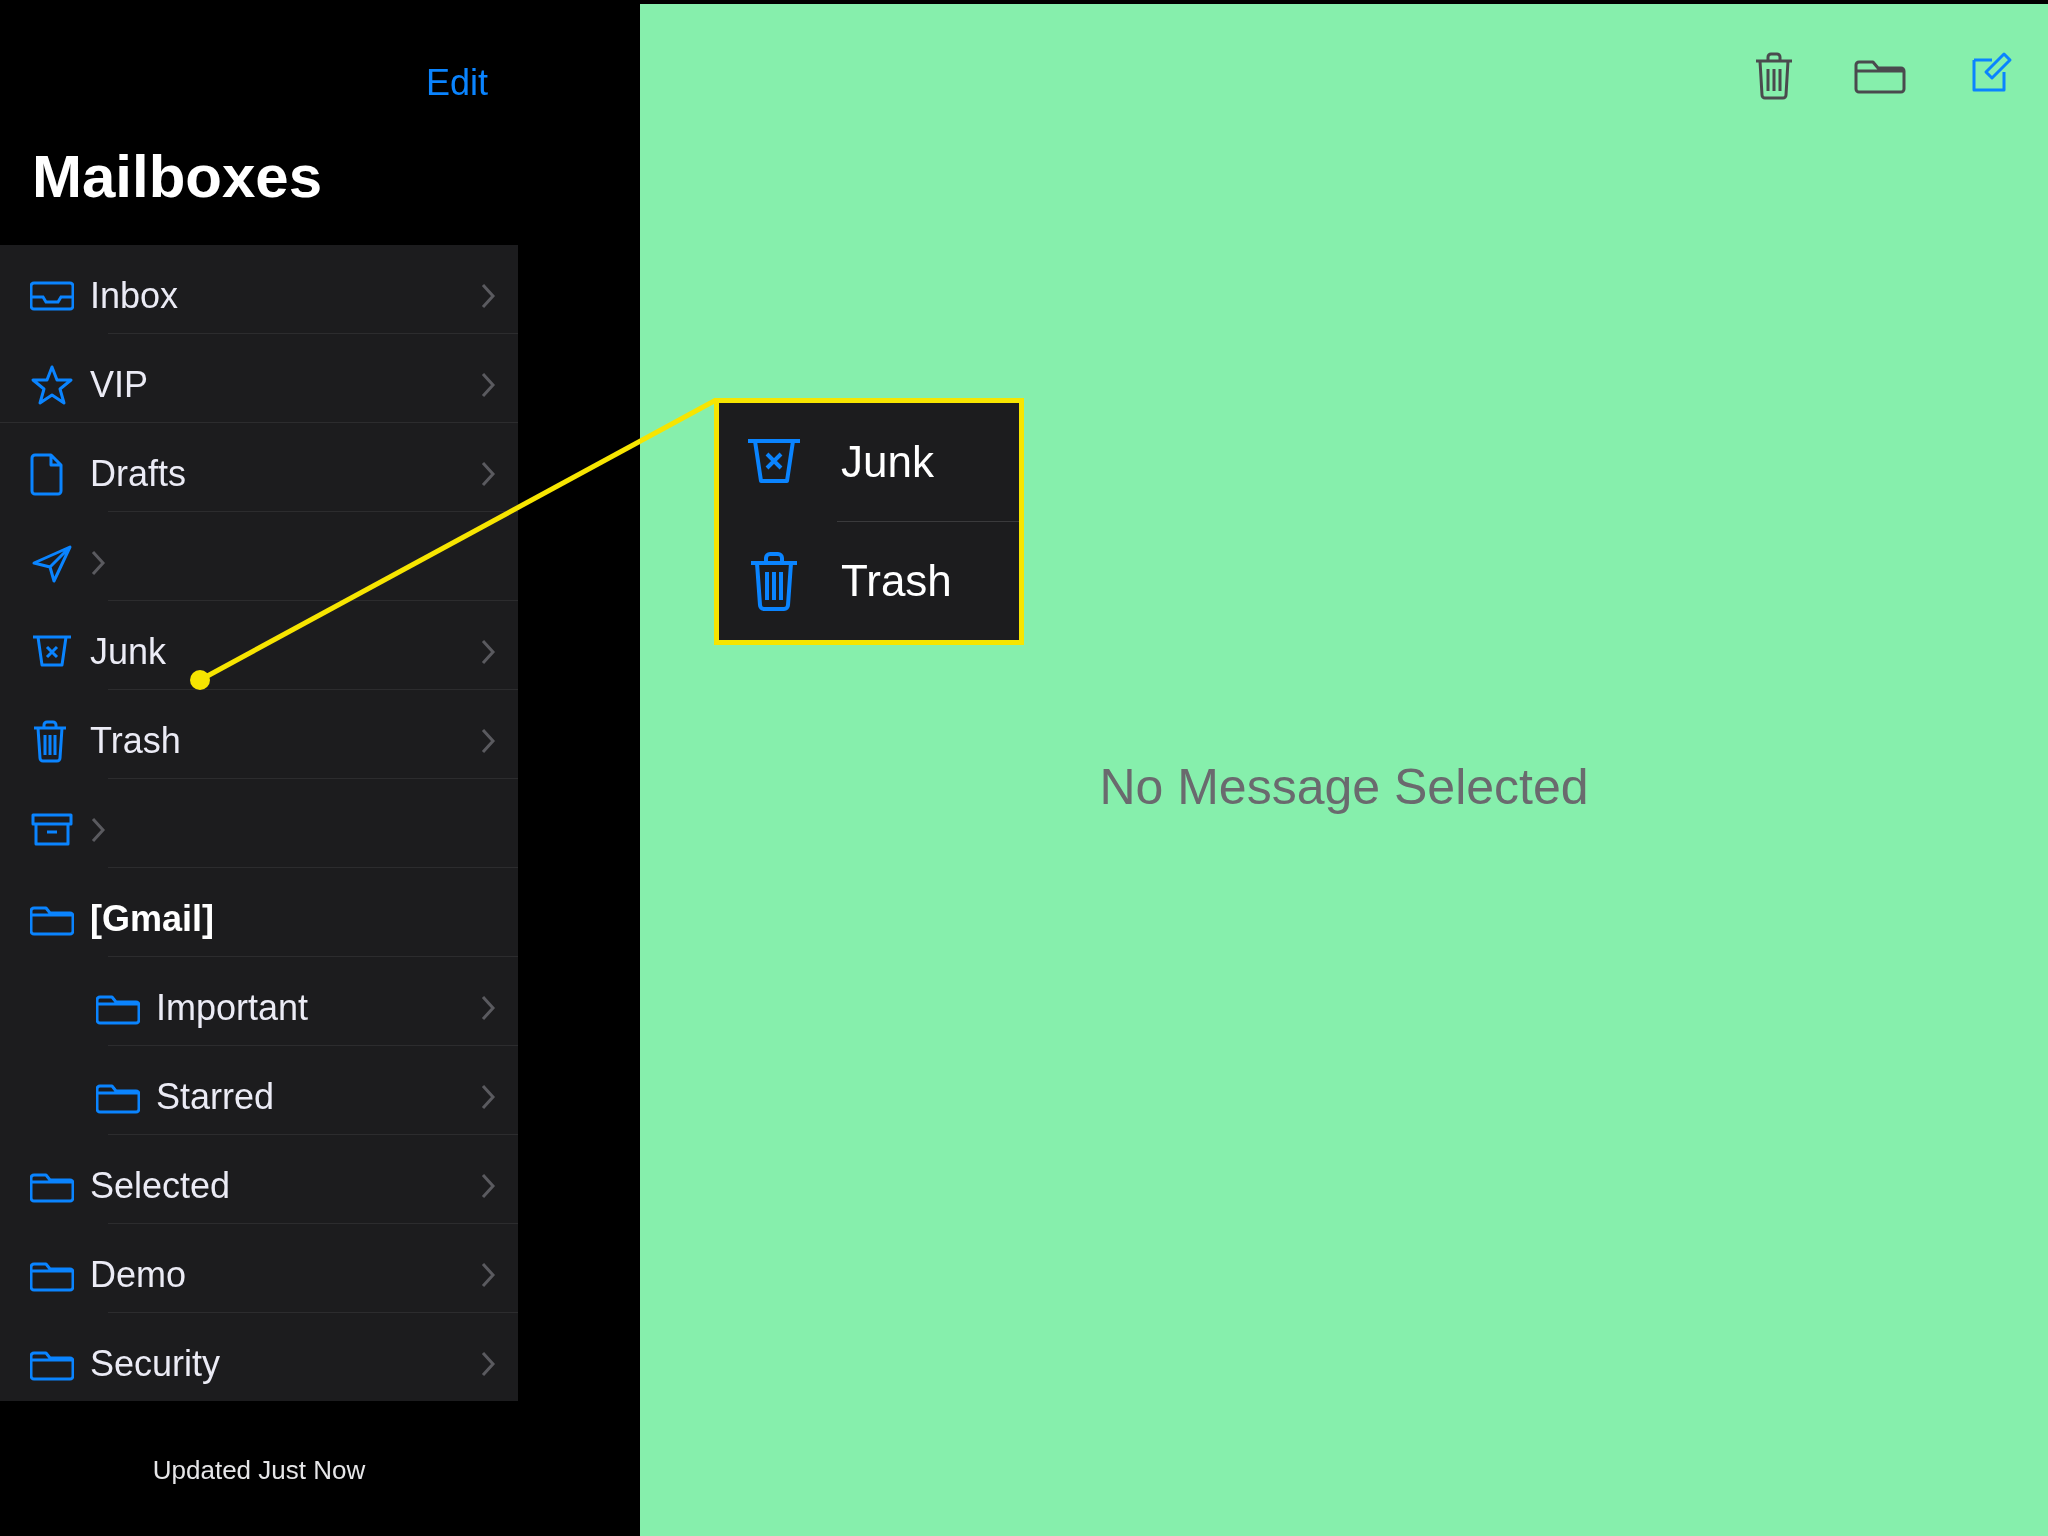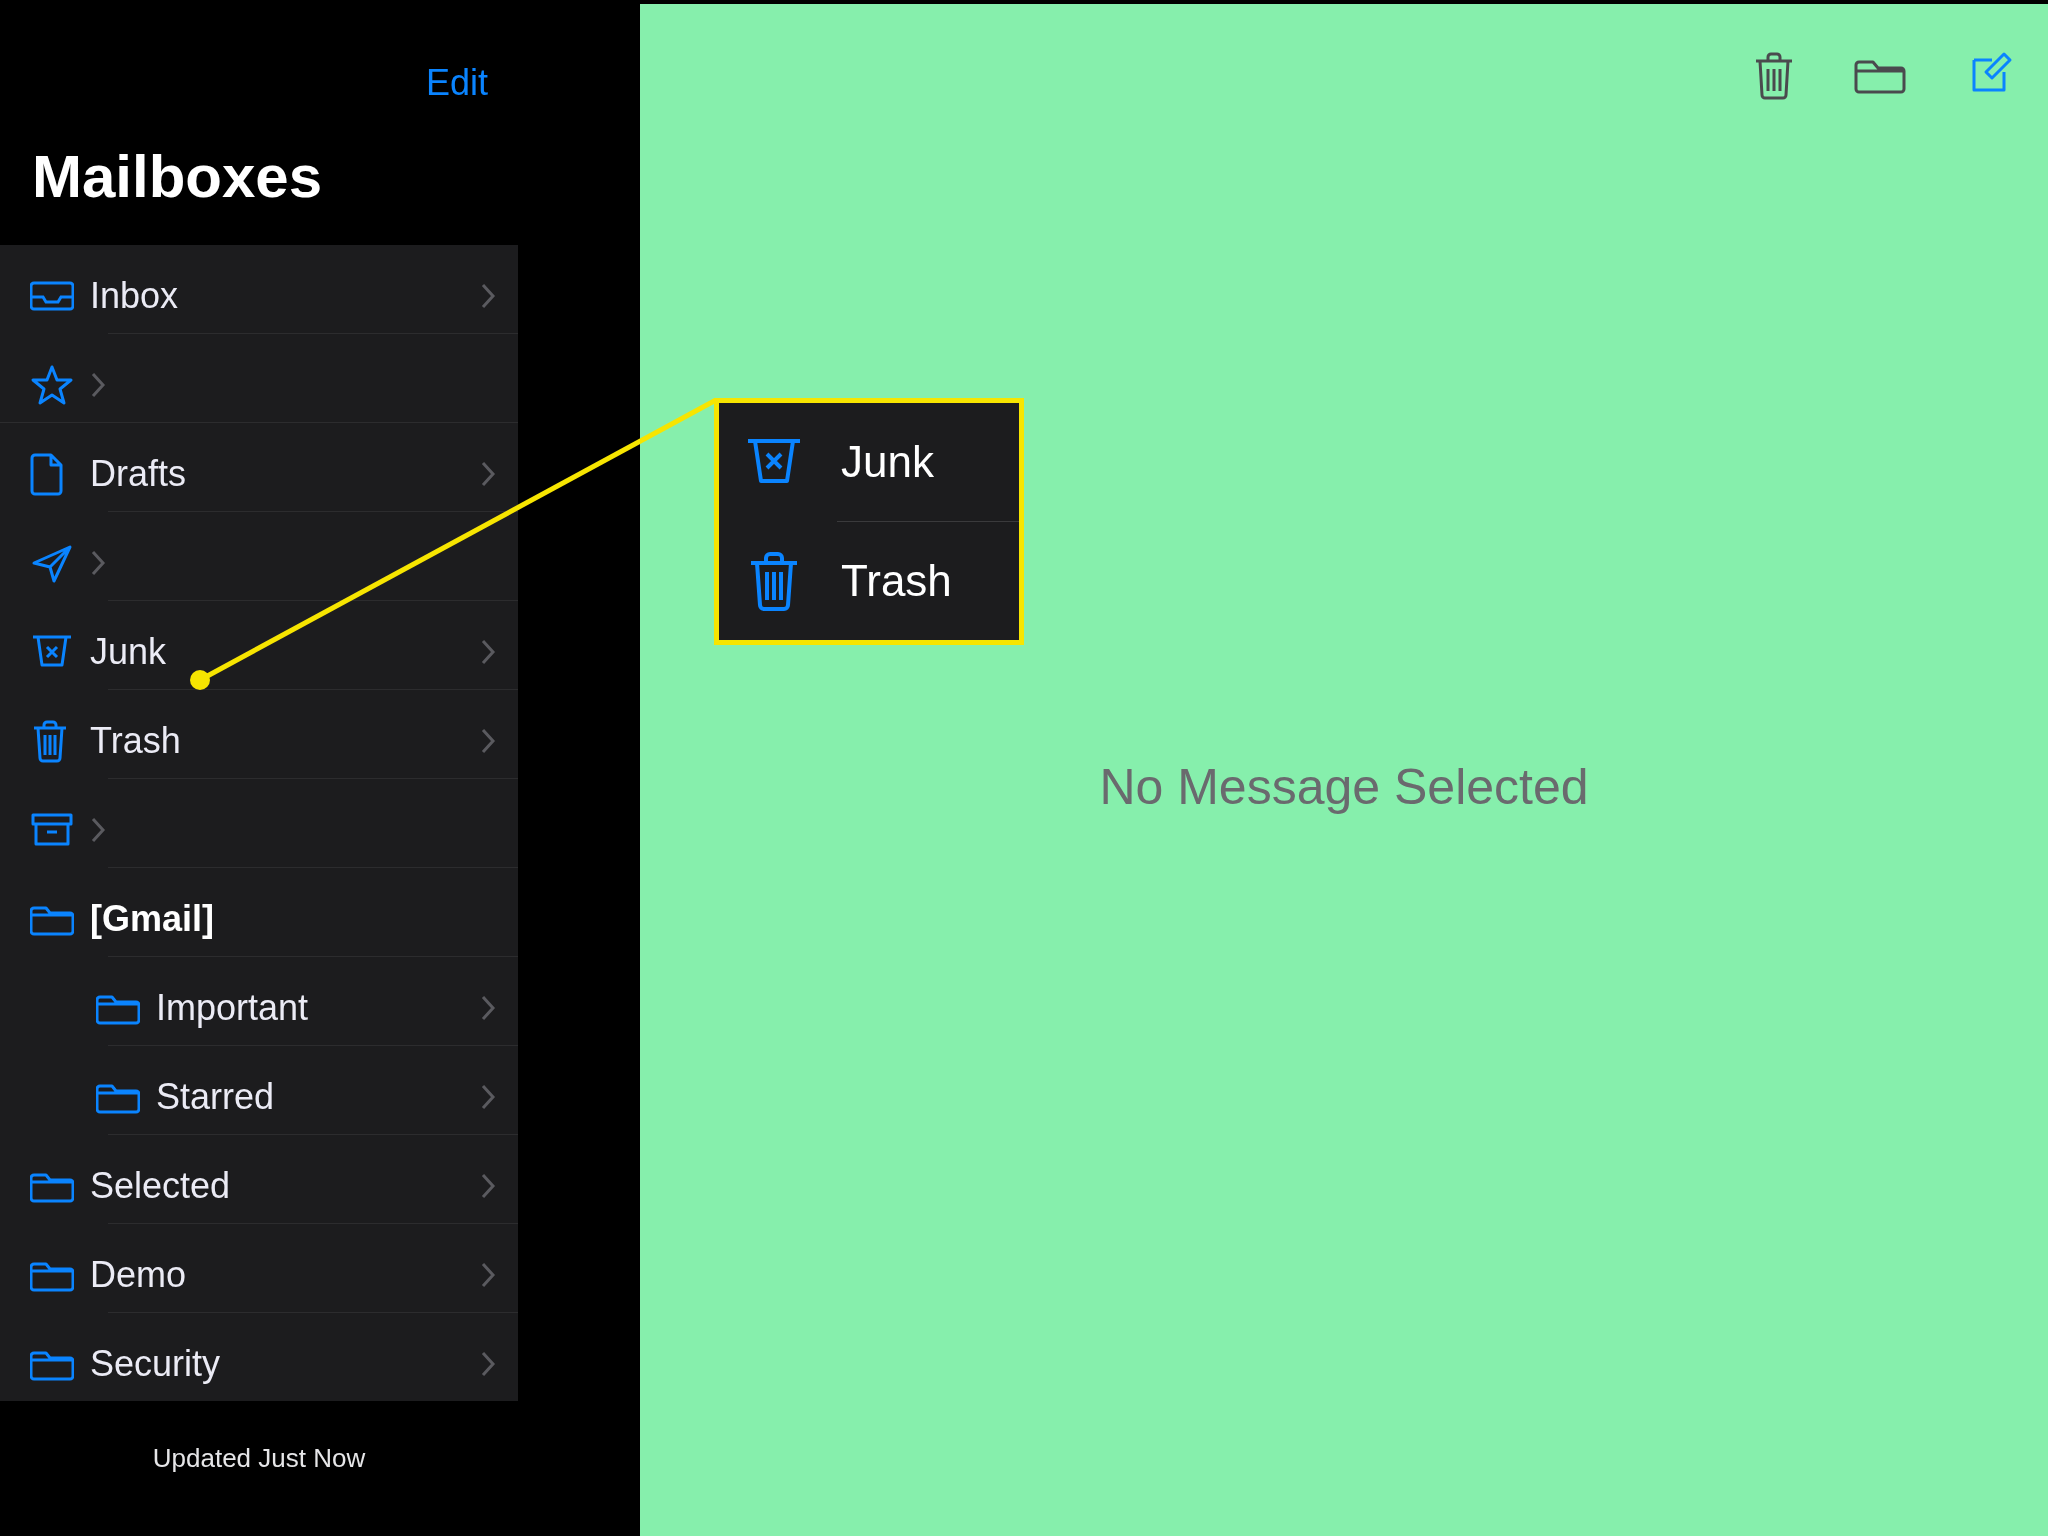--- a/index.html
+++ b/index.html
@@ -20,21 +20,21 @@
   .mailbox-list { background: #1c1c1e; display: flex; flex-direction: column; }
   .mailbox-item { display: flex; align-items: center; height: 88px; padding: 14px 22px 0 30px; cursor: pointer; }
   .mailbox-item.indent { padding-left: 96px; }
   .mb-icon { width: 60px; display: flex; align-items: center; justify-content: flex-start; }
   .mb-label { color: #ebebf5; font-size: 36px; flex: 1; }
   .mb-label.dim { color: #ffffff; font-weight: bold; }
   .chevron { color: #5a5a5f; }
   .divider { height: 1px; background: #2c2c2e; margin-left: 108px; }
   .divider.full { margin-left: 0; }
 
-  .sidebar-footer { margin-top: auto; background: #000; height: 140px; display:flex; align-items:flex-start; justify-content:center; padding-top:42px; }
+  .sidebar-footer { margin-top: auto; background: #000; height: 140px; display:flex; align-items:flex-start; justify-content:center; padding-top:54px; }
   .updated { color: #e6e6e8; font-size: 26px; }
 
   
   .main { position: absolute; top: 4px; left: 640px; right: 0; height: 100%; background: #86efac; }
   .toolbar { position: absolute; top: 46px; right: 34px; display: flex; align-items: center; gap: 58px; }
   .tb-icon { color: #4a4a4e; }
   .tb-icon.active { color: #0a84ff; }
   .no-message { position: absolute; left: 0; right: 0; top: 754px; text-align: center; color: #6a6a6e; font-size: 50px; }
 
   
@@ -102,20 +102,21 @@
         </span>
     </div>
     <div class="divider"></div>
 
     <div class="mailbox-item">
       <span class="mb-icon">
         <svg width="44" height="44" viewBox="0 0 44 44">
             <path d="M22 4 L27 17 L41 17 L30 26 L34 40 L22 32 L10 40 L14 26 L3 17 L17 17 Z" fill="none" stroke="#0a84ff" stroke-width="3" stroke-linejoin="round"></path>
           </svg>
       </span>
+      <span class="mb-label">VIP</span>
       <span class="chevron">
           <svg width="16" height="28" viewBox="0 0 16 28">
             <path d="M3 3 L13 14 L3 25" fill="none" stroke="#5a5a5f" stroke-width="3"></path>
           </svg>
         </span>
     </div>
     <div class="divider full"></div>
 
     <div class="mailbox-item">
       <span class="mb-icon">

